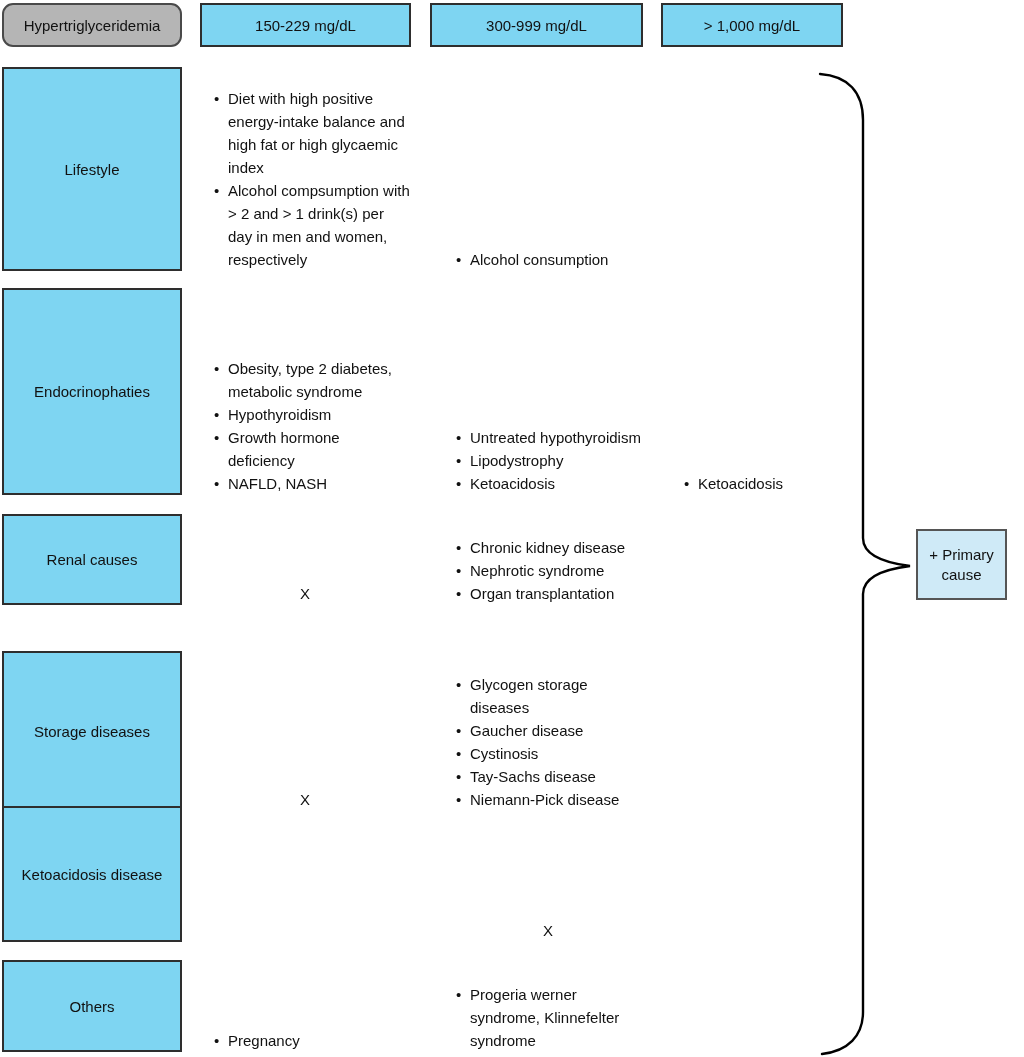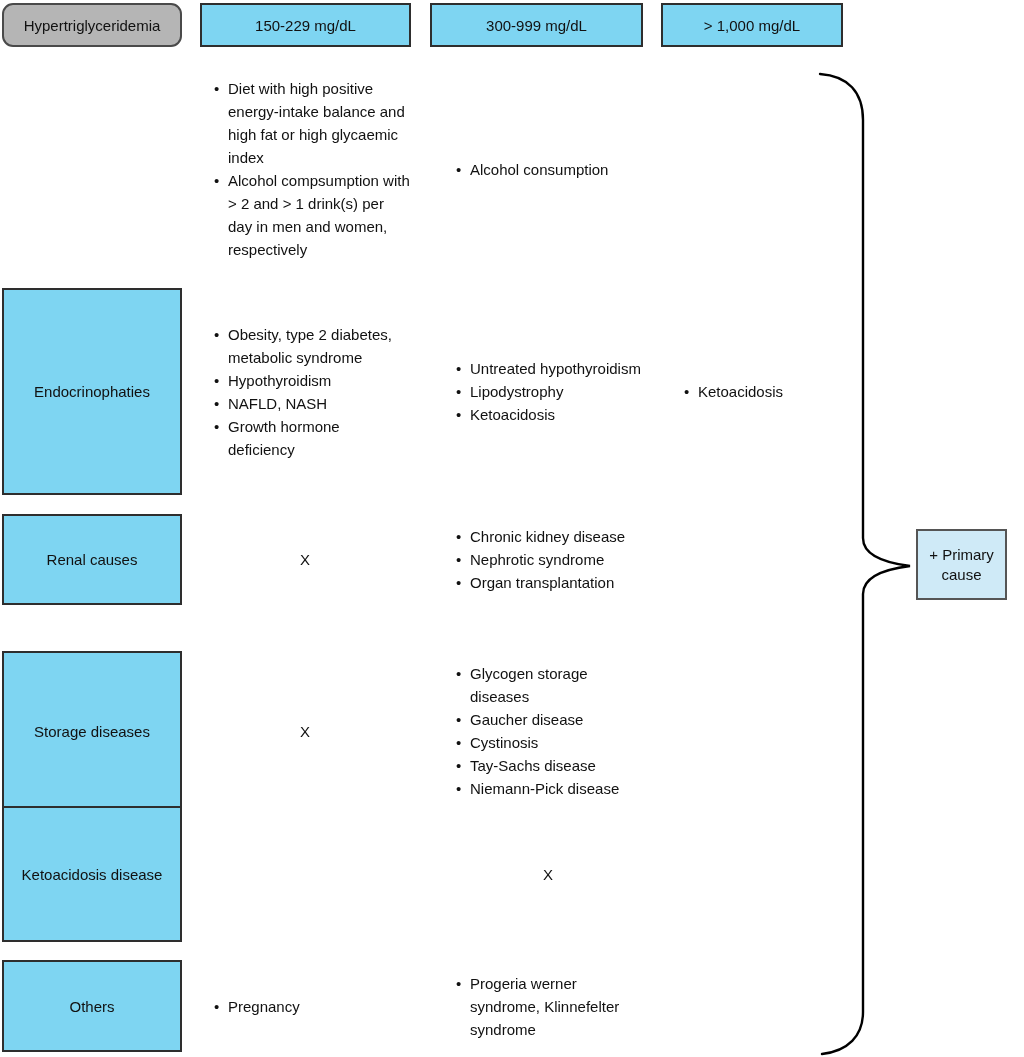--- a/index.html
+++ b/index.html
@@ -40,21 +40,21 @@
   .r0{top:67px;height:204px;}
   .r1{top:288px;height:207px;}
   .r2{top:514px;height:91px;}
   .r3{top:651px;height:160px;}
   .r4{top:806px;height:136px;}
   .r5{top:960px;height:92px;}
   .cat{left:2px;width:180px;}
   
   .cell{
     position:absolute;
-    display:flex;align-items:center;
+    display:flex;align-items:flex-end;
     font-size:15px;line-height:23px;
   }
   .c1{left:198px;width:214px;}
   .c2{left:440px;width:216px;}
   .c3{left:668px;width:175px;}
   .cell ul{
     list-style:none;
     margin:0 0 0 16px;padding:0;
   }
   .c1 ul{width:196px;}
@@ -86,20 +86,23 @@
   <div class="box cyan hdr" id="hdr-c1">
     <span>150-229 mg/dL</span>
   </div>
   <div class="box cyan hdr" id="hdr-c2">
     <span>300-999 mg/dL</span>
   </div>
   <div class="box cyan hdr" id="hdr-c3">
     <span>&gt; 1,000 mg/dL</span>
   </div>
 
+  <div class="box cyan cat r0">
+    <span>Lifestyle</span>
+  </div>
   <div class="box cyan cat r1">
     <span>Endocrinophaties</span>
   </div>
   <div class="box cyan cat r2">
     <span>Renal causes</span>
   </div>
   <div class="box cyan cat r3">
     <span>Storage diseases</span>
   </div>
   <div class="box cyan cat r4">
@@ -119,22 +122,22 @@
       <ul>
         <li>Alcohol consumption</li>
       </ul>
     </div>
   <div class="cell r0 c3"></div>
 
   <div class="cell r1 c1">
       <ul>
         <li>Obesity, type 2 diabetes, metabolic syndrome</li>
         <li>Hypothyroidism</li>
+        <li>Growth hormone deficiency</li>
         <li>NAFLD, NASH</li>
-        <li>Growth hormone deficiency</li>
       </ul>
     </div>
   <div class="cell r1 c2">
       <ul>
         <li>Untreated hypothyroidism</li>
         <li>Lipodystrophy</li>
         <li>Ketoacidosis</li>
       </ul>
     </div>
   <div class="cell r1 c3">

